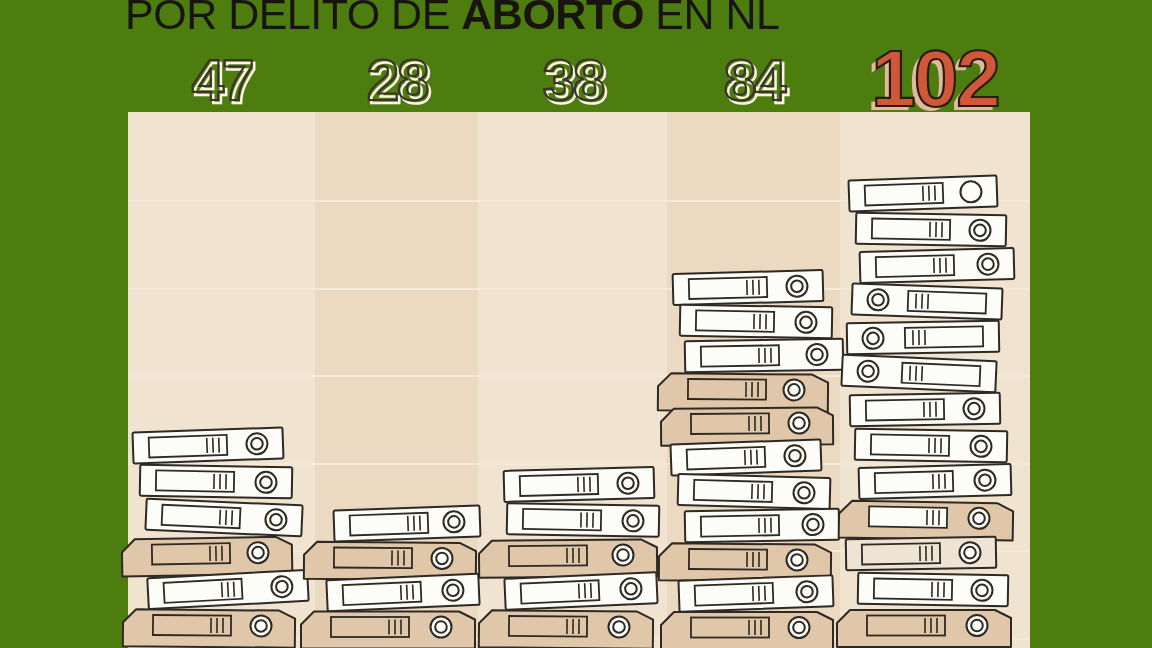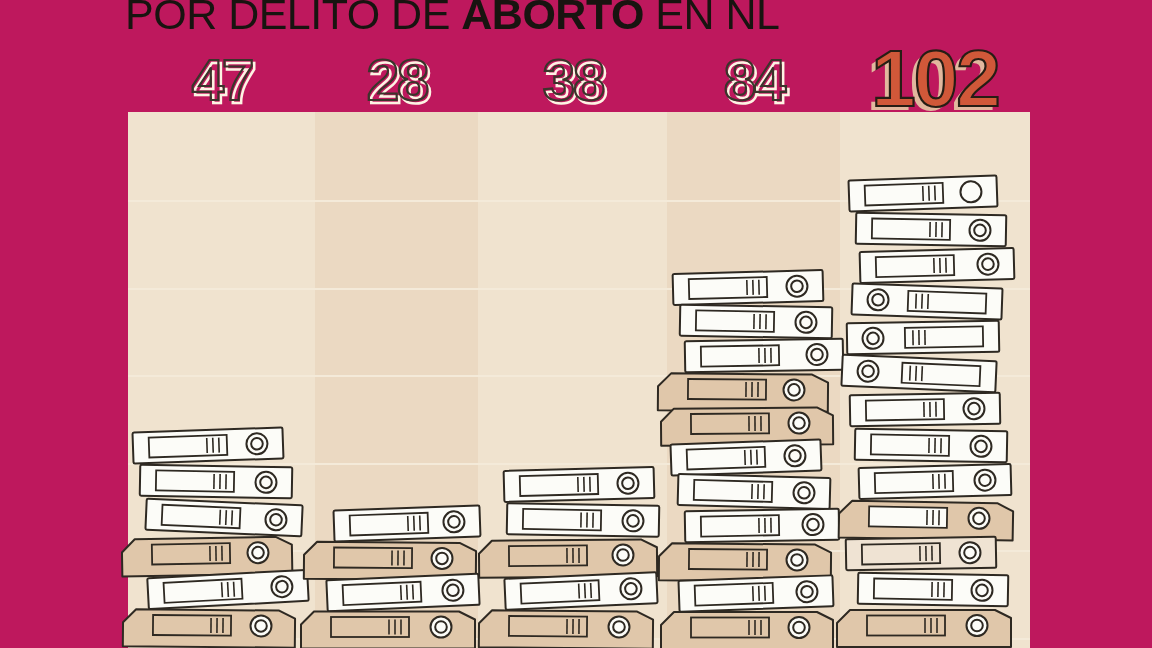--- a/index.html
+++ b/index.html
@@ -3,21 +3,21 @@
 <meta charset="utf-8">
 <style>
   html,body{margin:0;padding:0;}
   body{
     width:1152px;height:648px;overflow:hidden;
     font-family:"Liberation Sans",sans-serif;
     background:#e7d4bb;
   }
   .stage{
     position:relative;width:1152px;height:648px;overflow:hidden;
-    background:#be185d;
+    background:#4d7c0f;
   }
   .title{
     position:absolute;left:125px;top:-10px;
     font-size:43px;letter-spacing:-0.5px;
     color:#181410;white-space:nowrap;font-weight:400;
   }
   .title b{font-weight:700;}
   .chart{position:absolute;left:0;top:0;width:1020px;height:648px;}
   .col-bg{position:absolute;top:112px;height:536px;}
   .gridline{position:absolute;left:128px;width:902px;height:2px;}

